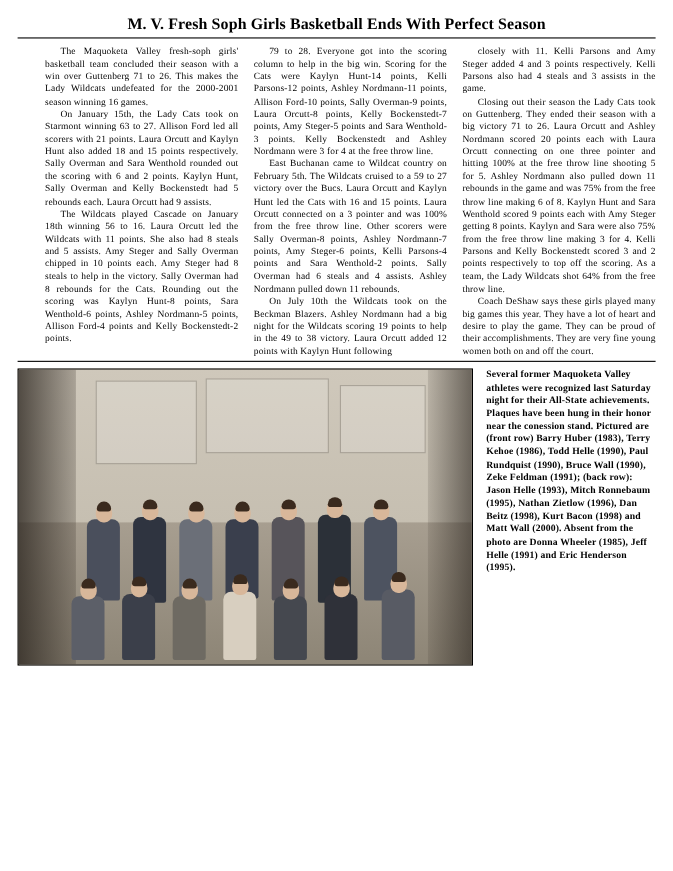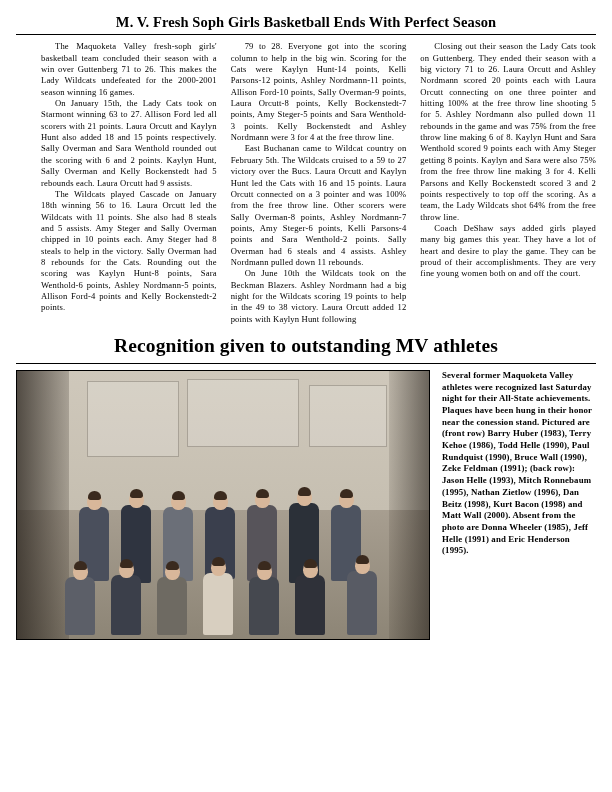--- a/index.html
+++ b/index.html
@@ -159,29 +159,29 @@
 
   <div class="cols">
     <div class="col">
       <p>The Maquoketa Valley fresh-soph girls' basketball team concluded their season with a win over Guttenberg 71 to 26.  This makes the Lady Wildcats undefeated for the 2000-2001 season winning 16 games.</p>
       <p>On January 15th, the Lady Cats took on Starmont winning 63 to 27.  Allison Ford led all scorers with 21 points.  Laura Orcutt and Kaylyn Hunt also added 18 and 15 points respectively.  Sally Overman and Sara Wenthold rounded out the scoring with 6 and 2 points.  Kaylyn Hunt, Sally Overman and Kelly Bockenstedt had 5 rebounds each.  Laura Orcutt had 9 assists.</p>
       <p>The Wildcats played Cascade on January 18th winning 56 to 16.  Laura Orcutt led the Wildcats with 11 points.  She also had 8 steals and 5 assists.  Amy Steger and Sally Overman chipped in 10 points each.  Amy Steger had 8 steals to help in the victory.  Sally Overman had 8 rebounds for the Cats.  Rounding out the scoring was Kaylyn Hunt-8 points, Sara Wenthold-6 points, Ashley Nordmann-5 points, Allison Ford-4 points and Kelly Bockenstedt-2 points.</p>
     </div>
     <div class="col">
       <p>79 to 28.  Everyone got into the scoring column to help in the big win.  Scoring for the Cats were Kaylyn Hunt-14 points, Kelli Parsons-12 points, Ashley Nordmann-11 points, Allison Ford-10 points, Sally Overman-9 points, Laura Orcutt-8 points, Kelly Bockenstedt-7 points, Amy Steger-5 points and Sara Wenthold-3 points.  Kelly Bockenstedt and Ashley Nordmann were 3 for 4 at the free throw line.</p>
       <p>East Buchanan came to Wildcat country on February 5th.  The Wildcats cruised to a 59 to 27 victory over the Bucs.  Laura Orcutt and Kaylyn Hunt led the Cats with 16 and 15 points.  Laura Orcutt connected on a 3 pointer and was 100% from the free throw line.  Other scorers were Sally Overman-8 points, Ashley Nordmann-7 points, Amy Steger-6 points, Kelli Parsons-4 points and Sara Wenthold-2 points.  Sally Overman had 6 steals and 4 assists.  Ashley Nordmann pulled down 11 rebounds.</p>
-      <p>On June 10th the Wildcats took on the Beckman Blazers.  Ashley Nordmann had a big night for the Wildcats scoring 19 points to help in the 49 to 38 victory.  Laura Orcutt added 12 points with Kaylyn Hunt following</p>
+      <p>On July 10th the Wildcats took on the Beckman Blazers.  Ashley Nordmann had a big night for the Wildcats scoring 19 points to help in the 49 to 38 victory.  Laura Orcutt added 12 points with Kaylyn Hunt following</p>
     </div>
     <div class="col">
+      <p>closely with 11.  Kelli Parsons and Amy Steger added 4 and 3 points respectively.  Kelli Parsons also had 4 steals and 3 assists in the game.</p>
       <p>Closing out their season the Lady Cats took on Guttenberg.  They ended their season with a big victory 71 to 26.   Laura Orcutt and Ashley Nordmann scored 20 points each with Laura Orcutt connecting on one three pointer and hitting 100% at the free throw line shooting 5 for 5.  Ashley Nordmann also pulled down 11 rebounds in the game and was 75% from the free throw line making 6 of 8.  Kaylyn Hunt and Sara Wenthold scored 9 points each with Amy Steger getting 8 points.  Kaylyn and Sara were also 75% from the free throw line making 3 for 4.  Kelli Parsons and Kelly Bockenstedt scored 3 and 2 points respectively to top off the scoring.  As a team, the Lady Wildcats shot 64% from the free throw line.</p>
-      <p>Coach DeShaw says added girls played many big games this year.  They have a lot of heart and desire to play the game.  They can be proud of their accomplishments.  They are very fine young women both on and off the court.</p>
+      <p>Coach DeShaw says these girls played many big games this year.  They have a lot of heart and desire to play the game.  They can be proud of their accomplishments.  They are very fine young women both on and off the court.</p>
     </div>
   </div>
 
-  <h2 class="sub-headline">Recognition given to outstanding MV athletes</h2>
   <hr class="rule thin">
 
   <div class="photo-row">
     <div class="photo">
       <div class="ph-wall"></div>
       <div class="ph-wall2"></div>
       <div class="ph-panel" style="left:70px; top:10px; width:90px; height:74px;"></div>
       <div class="ph-panel" style="left:170px; top:8px; width:110px; height:66px;"></div>
       <div class="ph-panel" style="left:292px; top:14px; width:76px; height:60px;"></div>
       <div class="ph-dark-left"></div>

